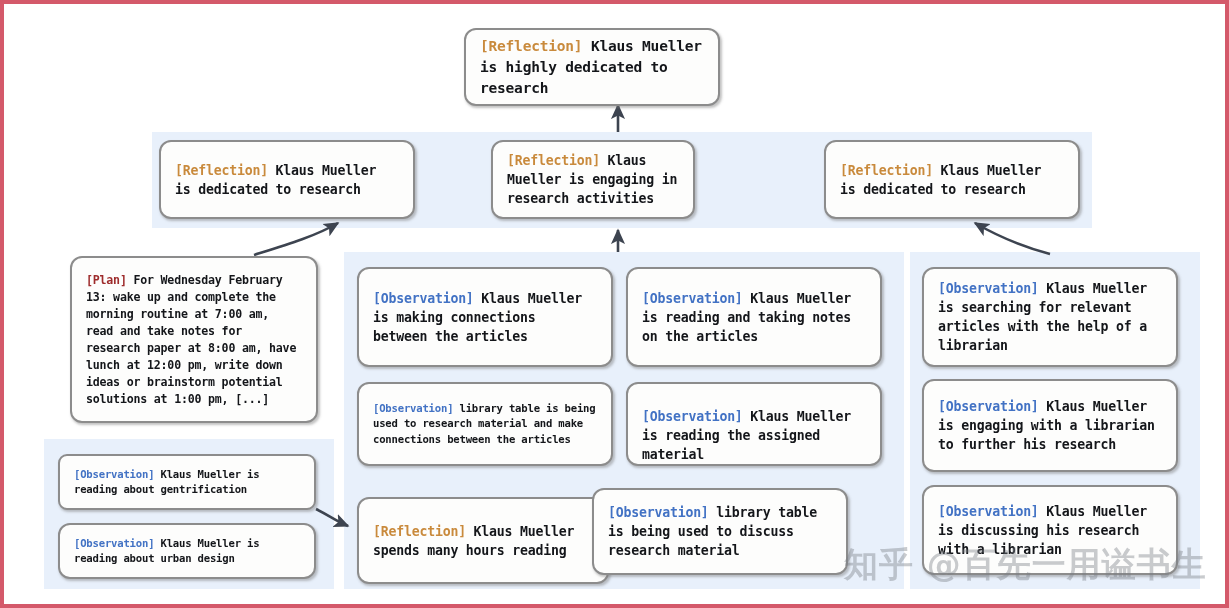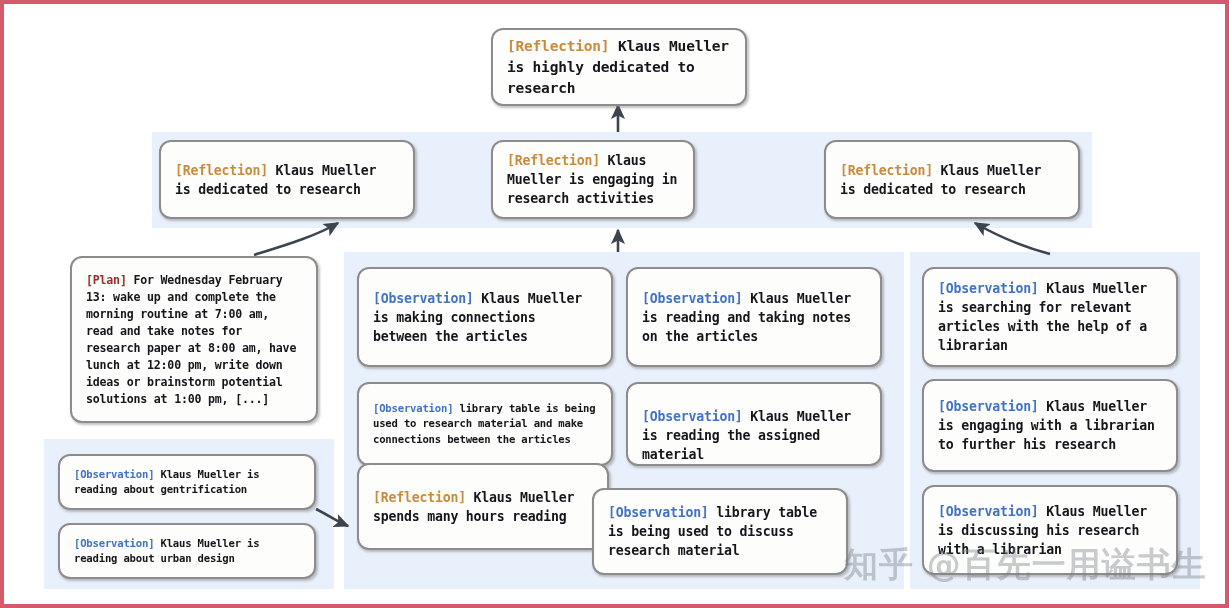--- a/index.html
+++ b/index.html
@@ -90,21 +90,21 @@
 
     <line x1="614" y1="248" x2="614" y2="226" stroke="#3d4450" stroke-width="2.6" marker-end="url(#arrowhead)"></line>
 
     <path d="M250,251 C282,241 312,232 334,219" stroke="#3d4450" stroke-width="2.6" fill="none" marker-end="url(#arrowhead)"></path>
 
     <path d="M1046,250 C1020,243 995,233 971,219" stroke="#3d4450" stroke-width="2.6" fill="none" marker-end="url(#arrowhead)"></path>
 
     <path d="M312,505 C326,512 332,517 344,522" stroke="#3d4450" stroke-width="2.6" fill="none" marker-end="url(#arrowhead)"></path>
   </svg>
 
-  <div class="node size-lg" style="left:487px; top:24px; width:256px; height:78px;">
+  <div class="node size-lg" style="left:460px; top:24px; width:256px; height:78px;">
     <div class="inner">
       <span class="tag-reflection">[Reflection]</span><span class="body"> Klaus Mueller is highly dedicated to research</span>
     </div>
   </div>
 
   <div class="node size-md" style="left:155px; top:136px; width:256px; height:79px;">
     <div class="inner">
       <span class="tag-reflection">[Reflection]</span><span class="body"> Klaus Mueller is dedicated to research</span>
     </div>
   </div>
@@ -120,21 +120,21 @@
       <span class="tag-reflection">[Reflection]</span><span class="body"> Klaus Mueller is dedicated to research</span>
     </div>
   </div>
 
   <div class="node size-sm" style="left:66px; top:252px; width:248px; height:167px;">
     <div class="inner">
       <span class="tag-plan">[Plan]</span><span class="body"> For Wednesday February 13: wake up and complete the morning routine at 7:00 am, read and take notes for research paper at 8:00 am, have lunch at 12:00 pm, write down ideas or brainstorm potential solutions at 1:00 pm, [...]</span>
     </div>
   </div>
 
-  <div class="node size-xs" style="left:54px; top:450px; width:258px; height:56px;">
+  <div class="node size-xs" style="left:54px; top:450px; width:258px; height:56px;border-radius:9px;">
     <div class="inner">
       <span class="tag-observation">[Observation]</span><span class="body"> Klaus Mueller is reading about gentrification</span>
     </div>
   </div>
 
   <div class="node size-xs" style="left:54px; top:519px; width:258px; height:56px;">
     <div class="inner">
       <span class="tag-observation">[Observation]</span><span class="body"> Klaus Mueller is reading about urban design</span>
     </div>
   </div>
@@ -144,21 +144,21 @@
       <span class="tag-observation">[Observation]</span><span class="body"> Klaus Mueller is making connections between the articles</span>
     </div>
   </div>
 
   <div class="node size-xs" style="left:353px; top:378px; width:256px; height:84px;">
     <div class="inner">
       <span class="tag-observation">[Observation]</span><span class="body"> library table is being used to research material and make connections between the articles</span>
     </div>
   </div>
 
-  <div class="node size-md" style="left:353px; top:459px; width:252px; height:87px;">
+  <div class="node size-md" style="left:353px; top:493px; width:252px; height:87px;">
     <div class="inner">
       <span class="tag-reflection">[Reflection]</span><span class="body"> Klaus Mueller spends many hours reading</span>
     </div>
   </div>
 
   <div class="node size-md" style="left:622px; top:263px; width:256px; height:100px;">
     <div class="inner">
       <span class="tag-observation">[Observation]</span><span class="body"> Klaus Mueller is reading and taking notes on the articles</span>
     </div>
   </div>

